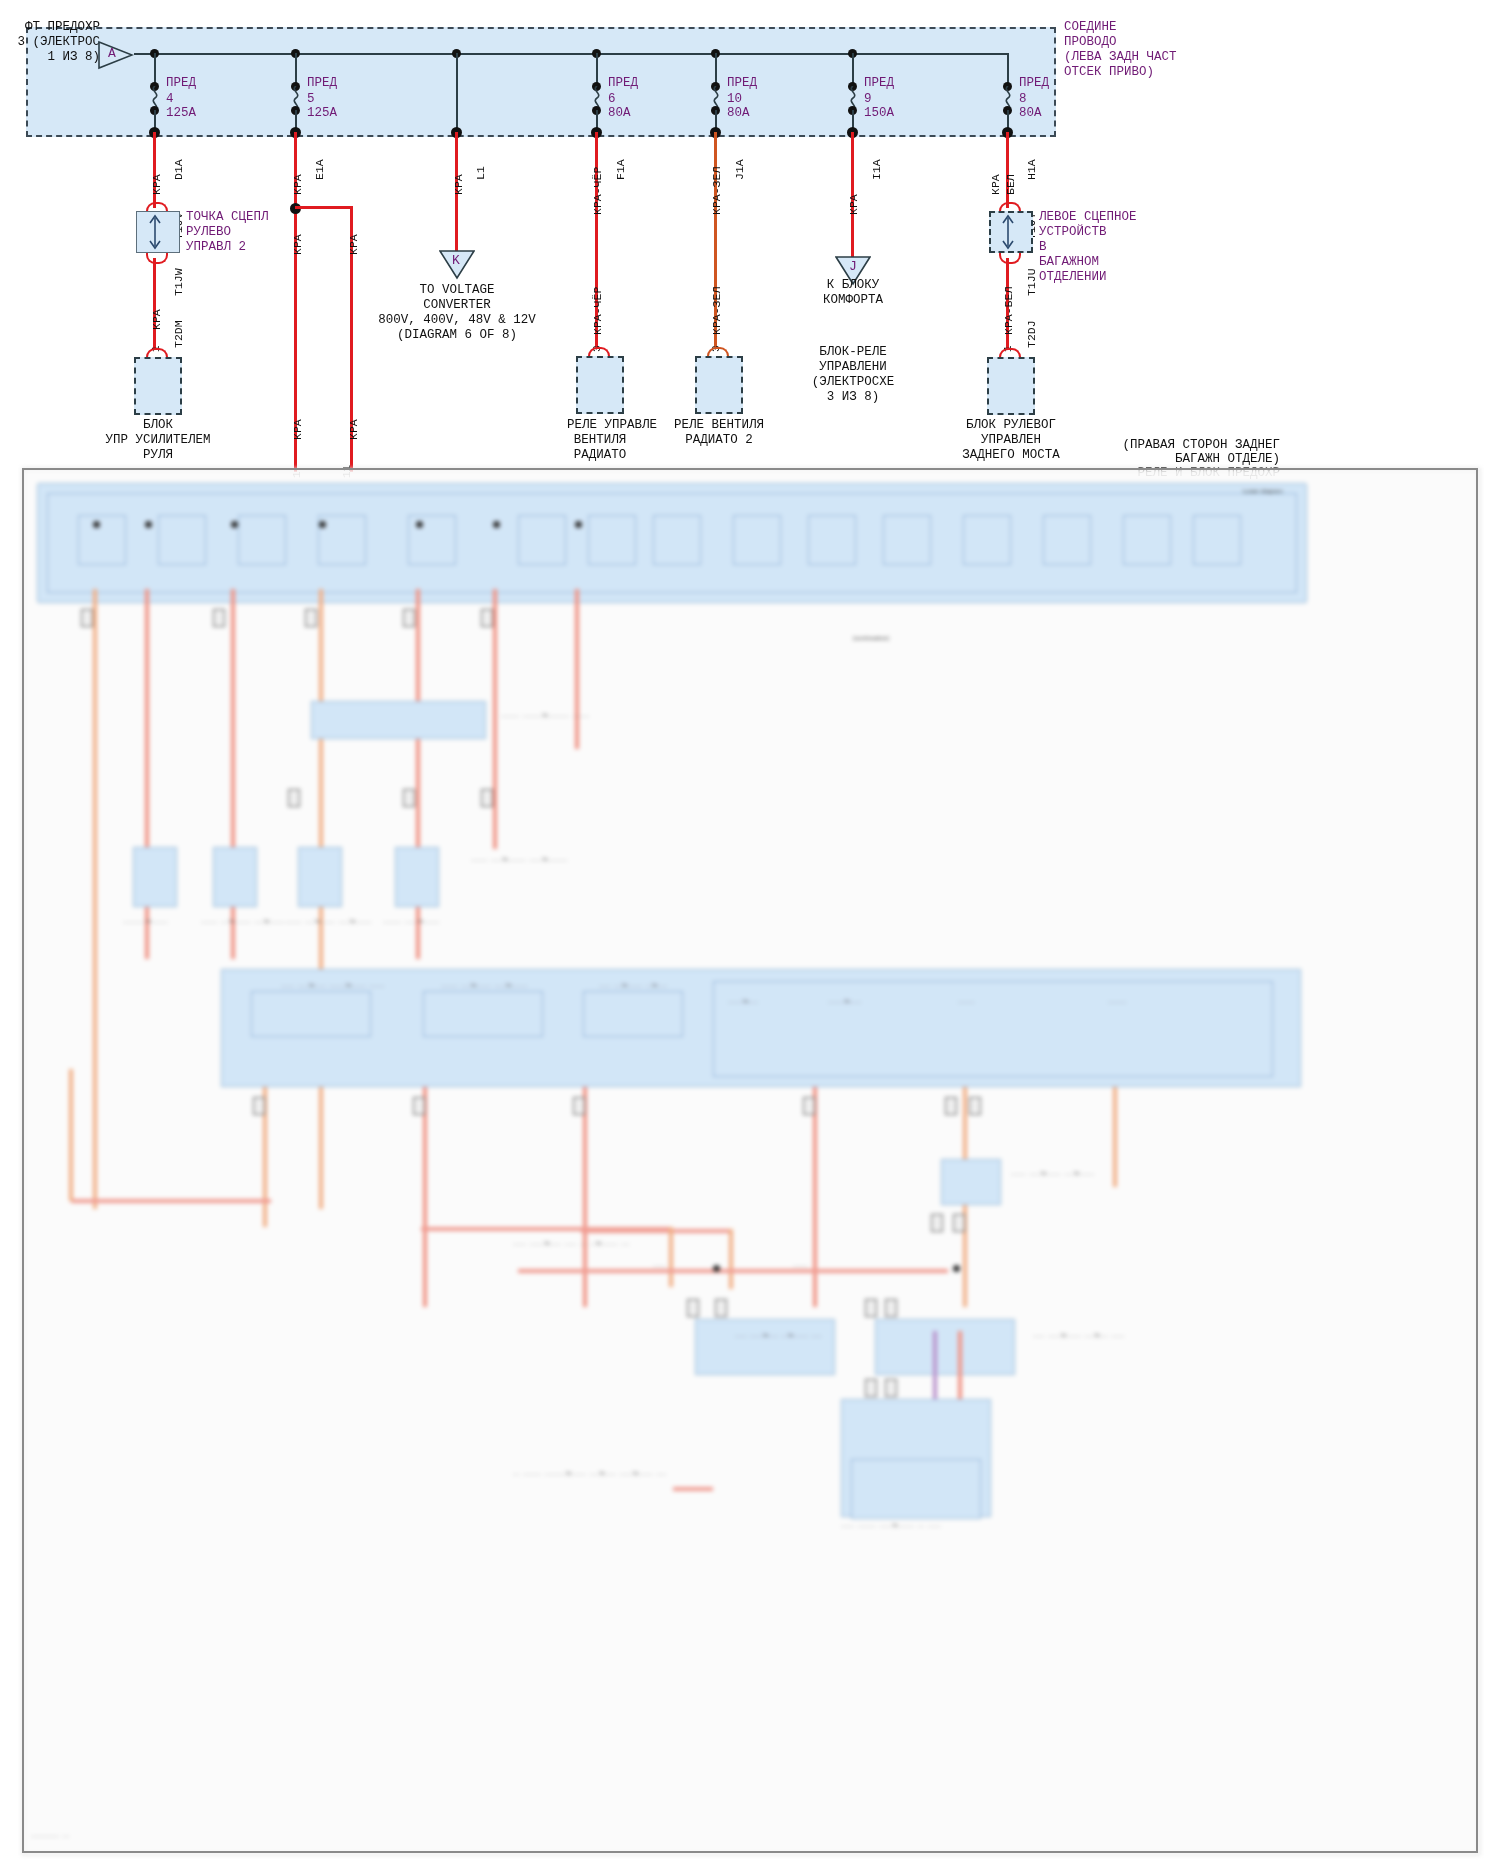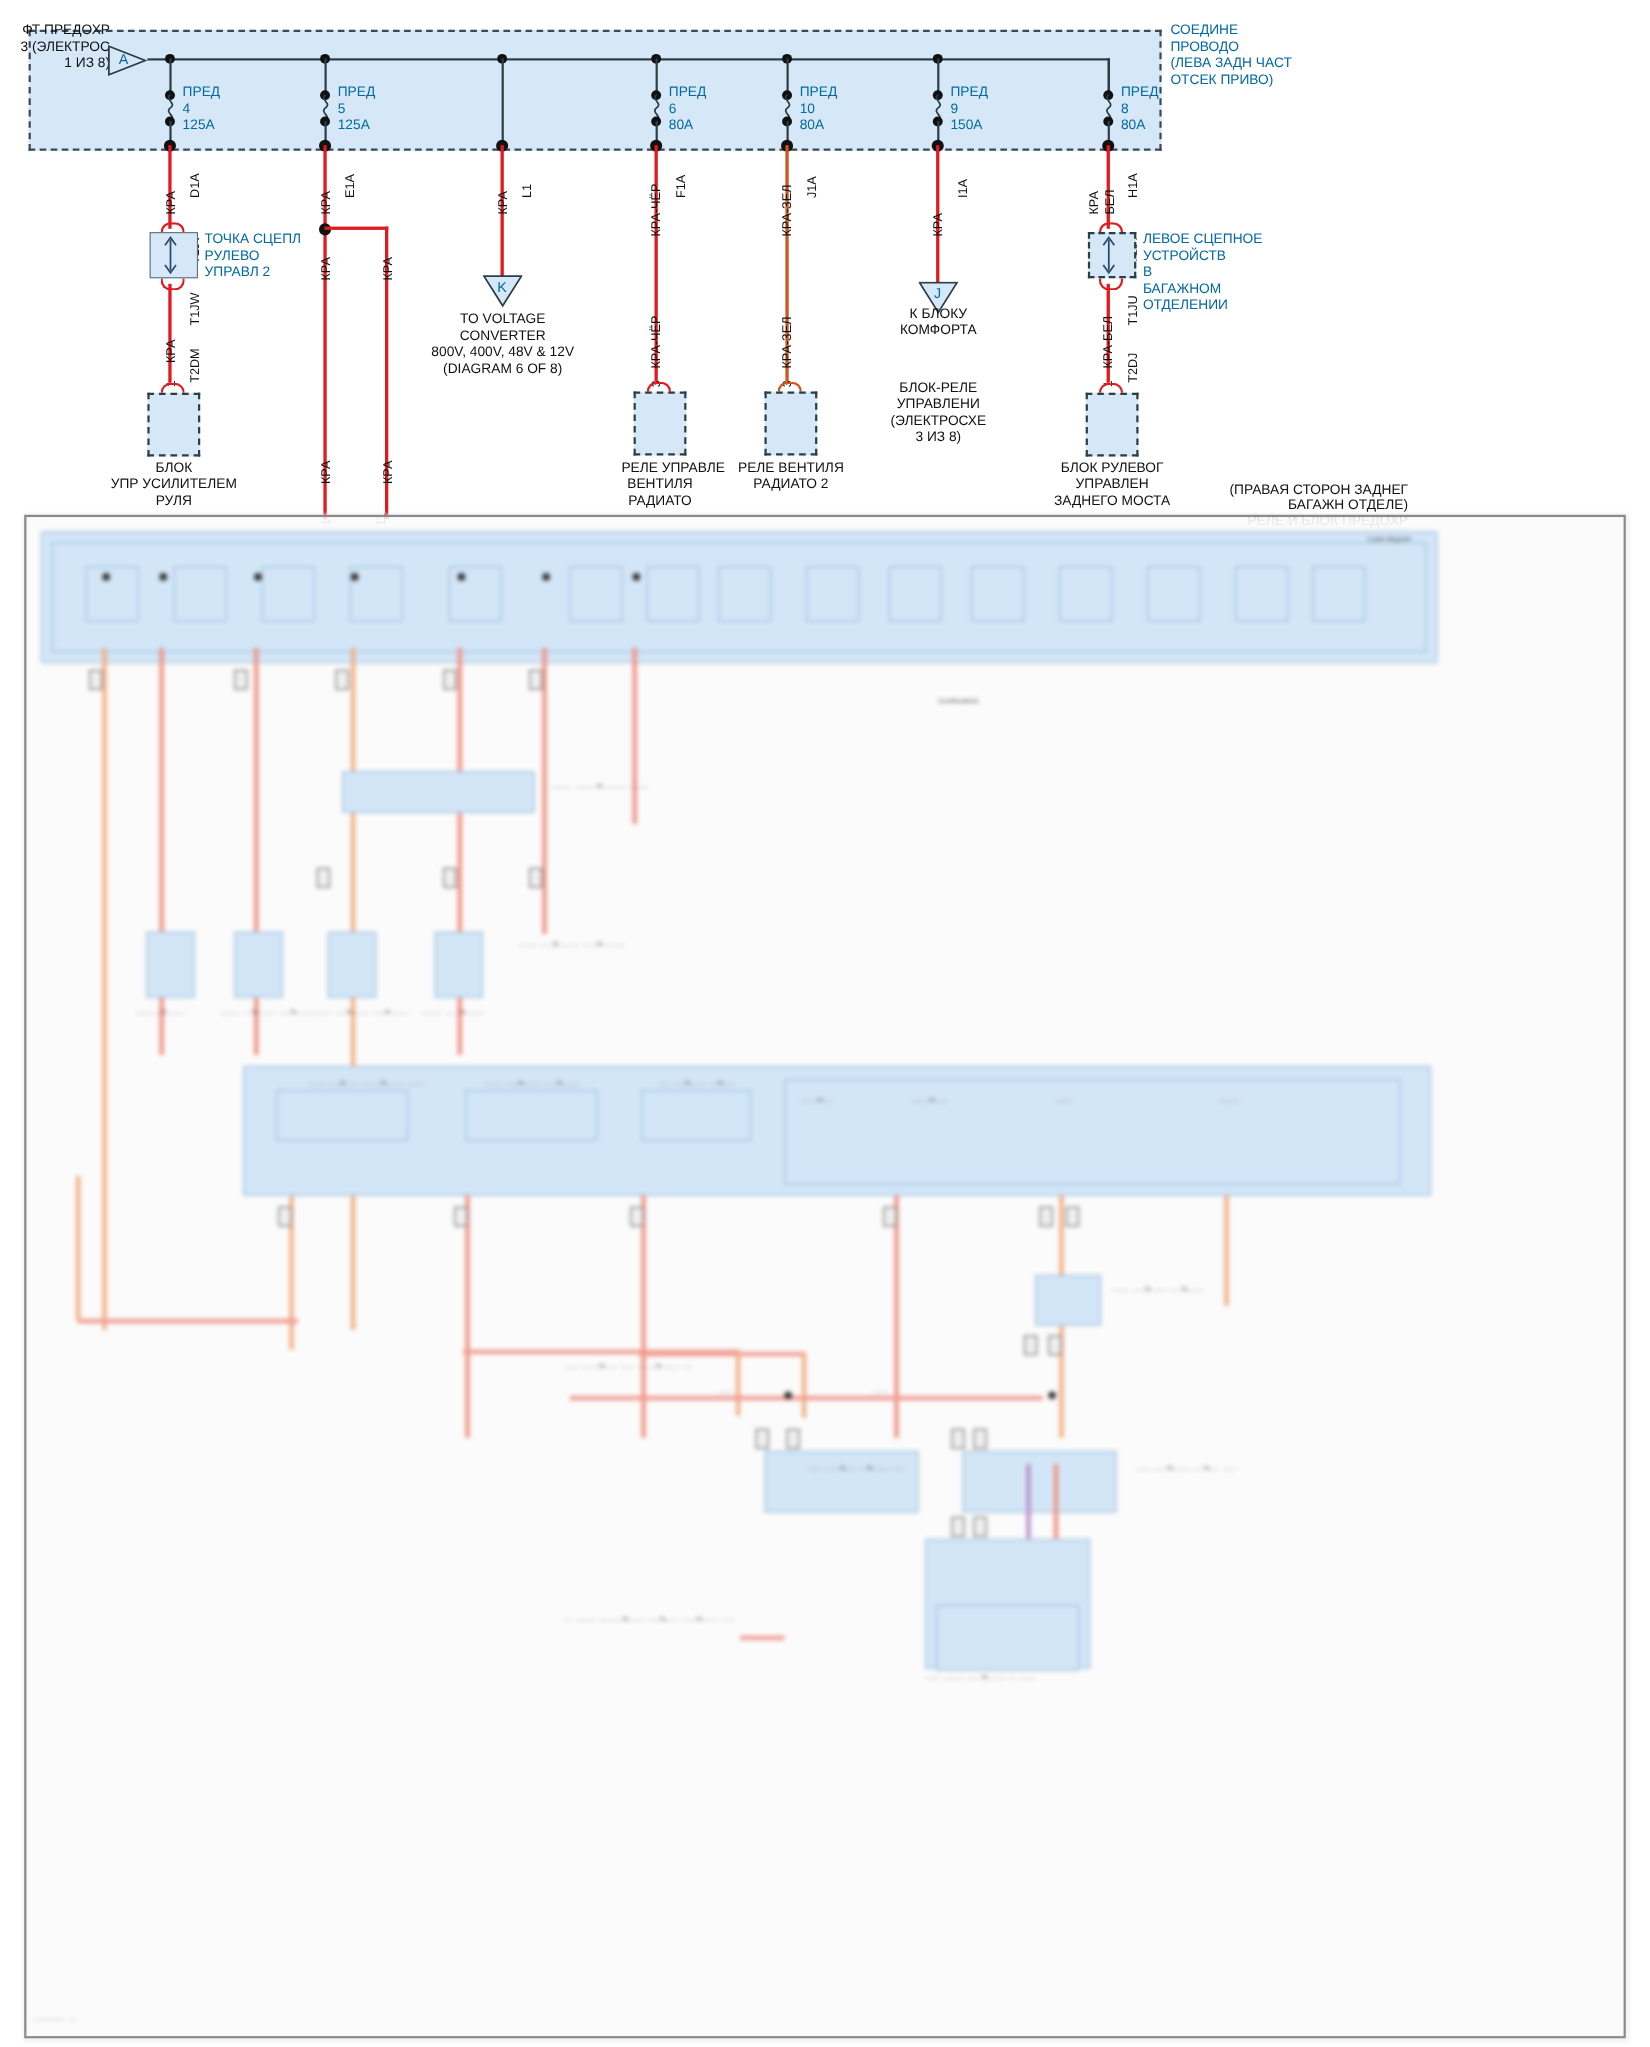--- a/index.html
+++ b/index.html
@@ -1,35 +1,35 @@
 <!DOCTYPE html>
 <html><head>
 <meta charset="utf-8">
 <title>Wiring Diagram</title>
 <style>
   html,body{margin:0;padding:0;background:#ffffff;}
   body{font-family:"Liberation Sans","DejaVu Sans",sans-serif;}
   #page{position:relative;width:1500px;height:1861px;background:#fff;overflow:hidden;}
 
   
-  #diagram{position:absolute;left:0;top:0;width:1500px;height:560px;background:#fff;}
+  #diagram{position:absolute;left:0;top:0;width:1500px;height:560px;background:#fff;font-family:Liberation Mono, monospace;}
 
   .fusebox{position:absolute;left:26px;top:27px;width:1030px;height:110px;
            background:#d6e8f7;border:2px dashed #3c4a55;box-sizing:border-box;}
 
   .busline{position:absolute;background:#2c3e46;}
   .vline{position:absolute;background:#2c3e46;width:2px;}
   .dot{position:absolute;width:9px;height:9px;border-radius:50%;background:#111;}
   .dotbig{position:absolute;width:11px;height:11px;border-radius:50%;background:#111;}
 
   .wire{position:absolute;width:3px;background:#e01b20;}
   .wire-o{position:absolute;width:3px;background:#cf5520;}
   .wire-h{position:absolute;height:3px;background:#e01b20;}
 
-  .txt{position:absolute;font-size:12.5px;color:#0369a1;line-height:15px;white-space:pre;}
+  .txt{position:absolute;font-size:12.5px;color:#701a75;line-height:15px;white-space:pre;}
   .txt-c{position:absolute;font-size:12.5px;color:#111;line-height:15px;text-align:center;}
   .txt-r{position:absolute;font-size:12.5px;color:#111;line-height:15px;text-align:right;}
   .vtxt{position:absolute;font-size:11.5px;color:#111;white-space:nowrap;
         transform-origin:0 0;transform:rotate(-90deg);}
 
   
   .fuse{position:absolute;width:14px;height:26px;}
   .fuse svg{display:block;}
 
   

